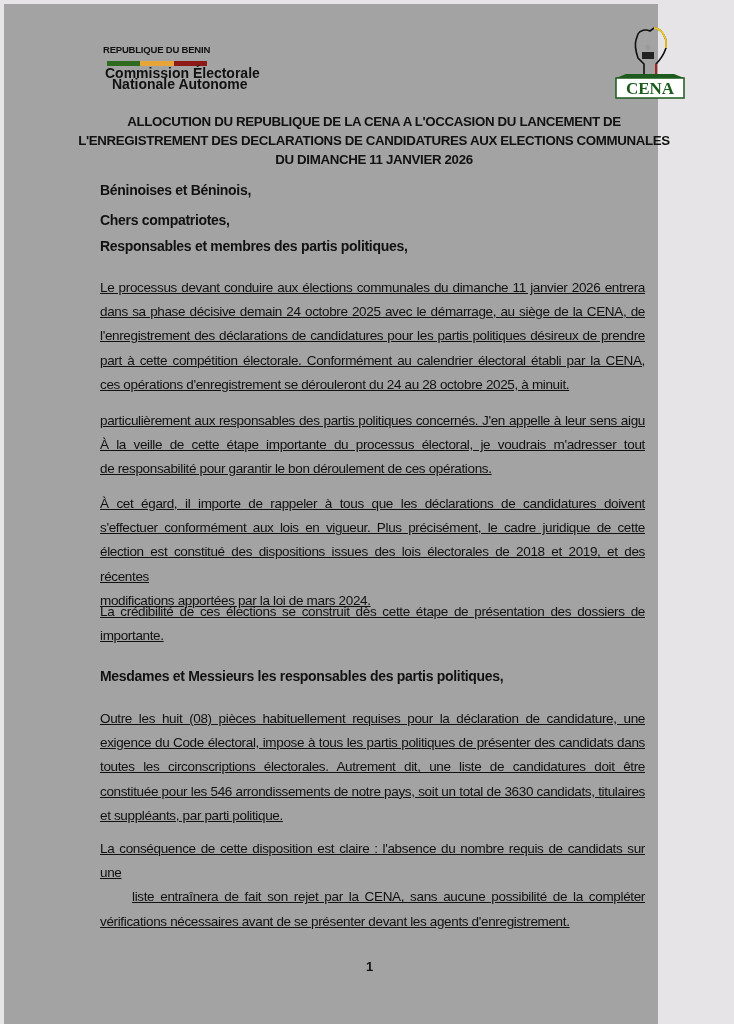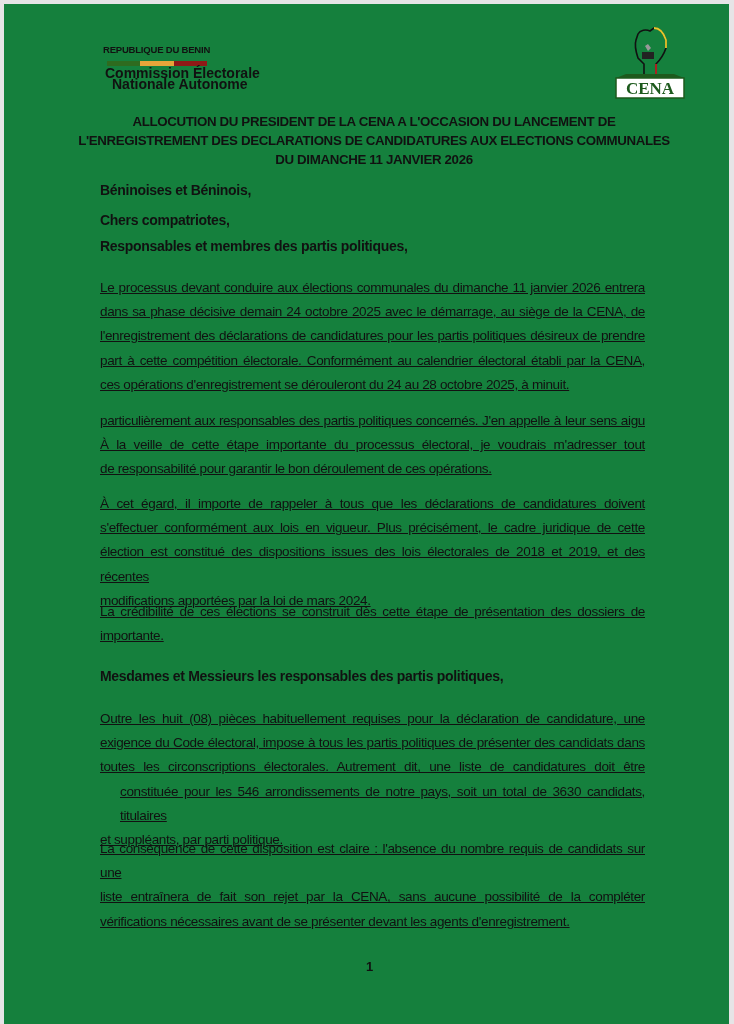--- a/index.html
+++ b/index.html
@@ -4,22 +4,22 @@
 <style>
   html, body { margin: 0; padding: 0; }
   body {
     width: 734px; height: 1024px; overflow: hidden;
     background: #e6e4e6;
     font-family: "Liberation Sans", sans-serif;
     color: #111;
   }
   .page {
     position: absolute; left: 4px; top: 4px;
-    width: 725px; height: 1020px;
-    background: #15803d;
+    width: 654px; height: 1020px;
+    background: #a3a3a3;
   }
   .header-left {
     position: absolute; left: 101px; top: 40px; width: 120px;
     text-align: center;
   }
   .republic {
     font-size: 9.5px; font-weight: bold; letter-spacing: -0.2px;
     white-space: nowrap; margin-left: -2px; text-align: left;
   }
   .flag-bar {
@@ -80,21 +80,21 @@
       <path d="M46 40 L46 56" fill="none" stroke="#b22" stroke-width="1.8"></path>
       <rect x="32" y="28" width="12" height="7" fill="#222"></rect>
       <path d="M35 22 L38 20 L41 24 L38 27 Z" fill="#999"></path>
       <rect x="6" y="54" width="68" height="20" fill="#fff" stroke="#1d5a1d" stroke-width="1.5"></rect>
       <path d="M6 54 L16 50 L64 50 L74 54" fill="#1d5a1d"></path>
       <text x="40" y="70" text-anchor="middle" font-family="'Liberation Serif', serif" font-weight="bold" font-size="17" fill="#1d5a1d">CENA</text>
     </svg>
   </div>
 
   <div class="title">
-    <div>ALLOCUTION DU PRESIDENT DE LA CENA A L'OCCASION DU LANCEMENT DE</div>
+    <div>ALLOCUTION DU REPUBLIQUE DE LA CENA A L'OCCASION DU LANCEMENT DE</div>
     <div>L'ENREGISTREMENT DES DECLARATIONS DE CANDIDATURES AUX ELECTIONS COMMUNALES</div>
     <div>DU DIMANCHE 11 JANVIER 2026</div>
   </div>
 
   <div class="salutation" style="top:178px">Béninoises et Béninois,</div>
   <div class="salutation" style="top:208px">Chers compatriotes,</div>
   <div class="salutation" style="top:234px">Responsables et membres des partis politiques,</div>
 
   <div class="para" style="top:272px">
     <span class="ln" style="white-space: normal;">Le processus devant conduire aux élections communales du dimanche 11 janvier 2026 entrera</span>
@@ -121,24 +121,24 @@
     <span class="ln" style="white-space: normal;">La crédibilité de ces élections se construit dès cette étape de présentation des dossiers de</span>
     <span class="ln last">importante.</span>
   </div>
 
   <div class="salutation" style="top:664px">Mesdames et Messieurs les responsables des partis politiques,</div>
 
   <div class="para" style="top:703px">
     <span class="ln" style="white-space: normal;">Outre les huit (08) pièces habituellement requises pour la déclaration de candidature, une</span>
     <span class="ln" style="white-space: normal;">exigence du Code électoral, impose à tous les partis politiques de présenter des candidats dans</span>
     <span class="ln" style="white-space: normal;">toutes les circonscriptions électorales. Autrement dit, une liste de candidatures doit être</span>
-    <span class="ln" style="white-space: normal; margin-left: 20px;">constituée pour les 546 arrondissements de notre pays, soit un total de 3630 candidats, titulaires</span>
+    <span class="ln" style="white-space: normal;">constituée pour les 546 arrondissements de notre pays, soit un total de 3630 candidats, titulaires</span>
     <span class="ln last">et suppléants, par parti politique.</span>
   </div>
 
   <div class="para" style="top:833px">
     <span class="ln" style="white-space: normal;">La conséquence de cette disposition est claire : l'absence du nombre requis de candidats sur une</span>
-    <span class="ln" style="white-space: normal;">liste entraînera de fait son rejet par la CENA, sans aucune possibilité de la compléter</span>
+    <span class="ln" style="white-space: normal; margin-left: 32px;">liste entraînera de fait son rejet par la CENA, sans aucune possibilité de la compléter</span>
     <span class="ln last">vérifications nécessaires avant de se présenter devant les agents d'enregistrement.</span>
   </div>
 
   <div class="page-number">1</div>
 </div>
 
 </body></html>

